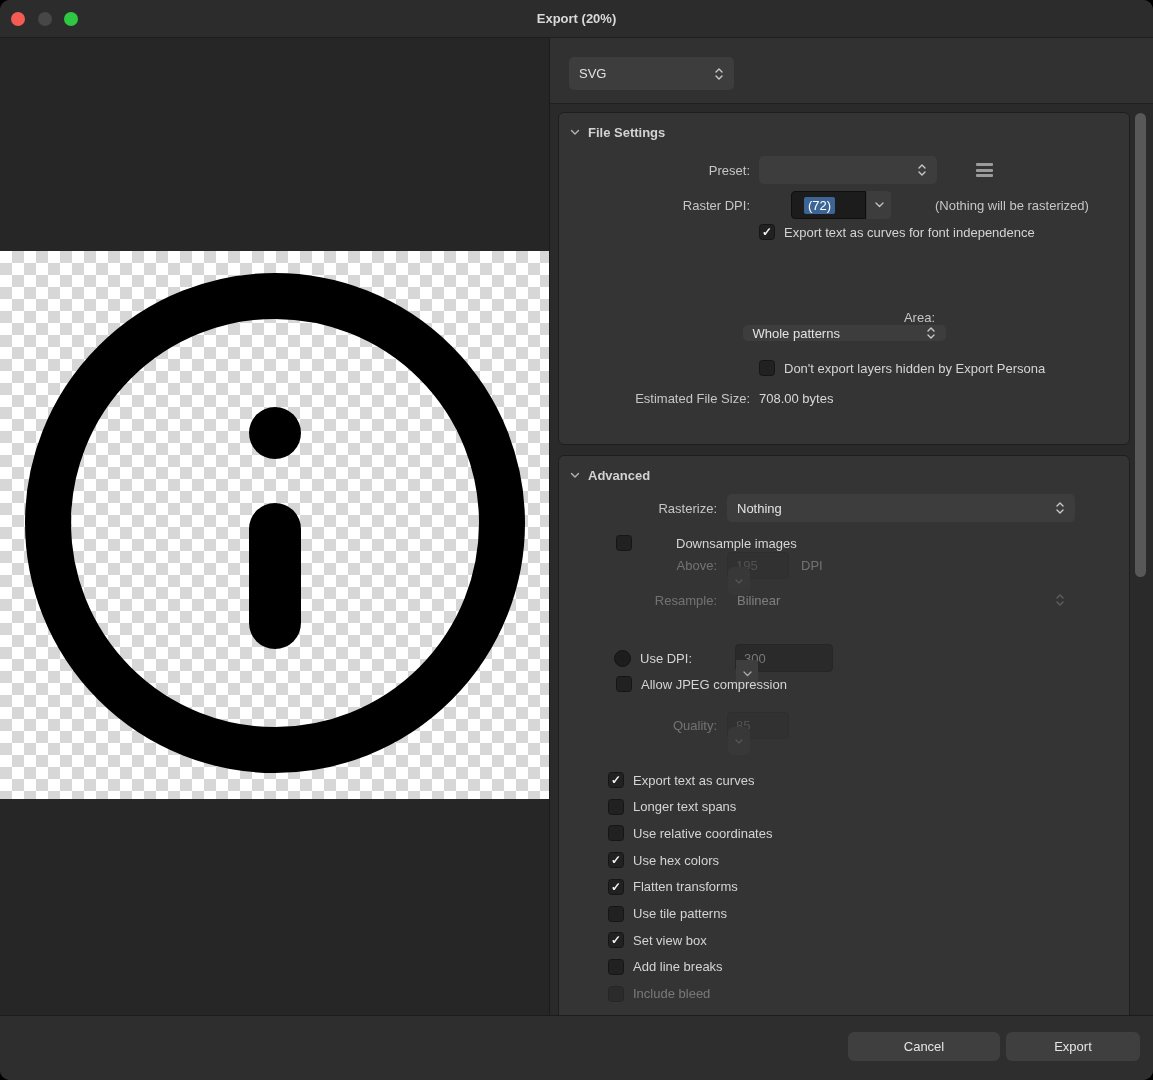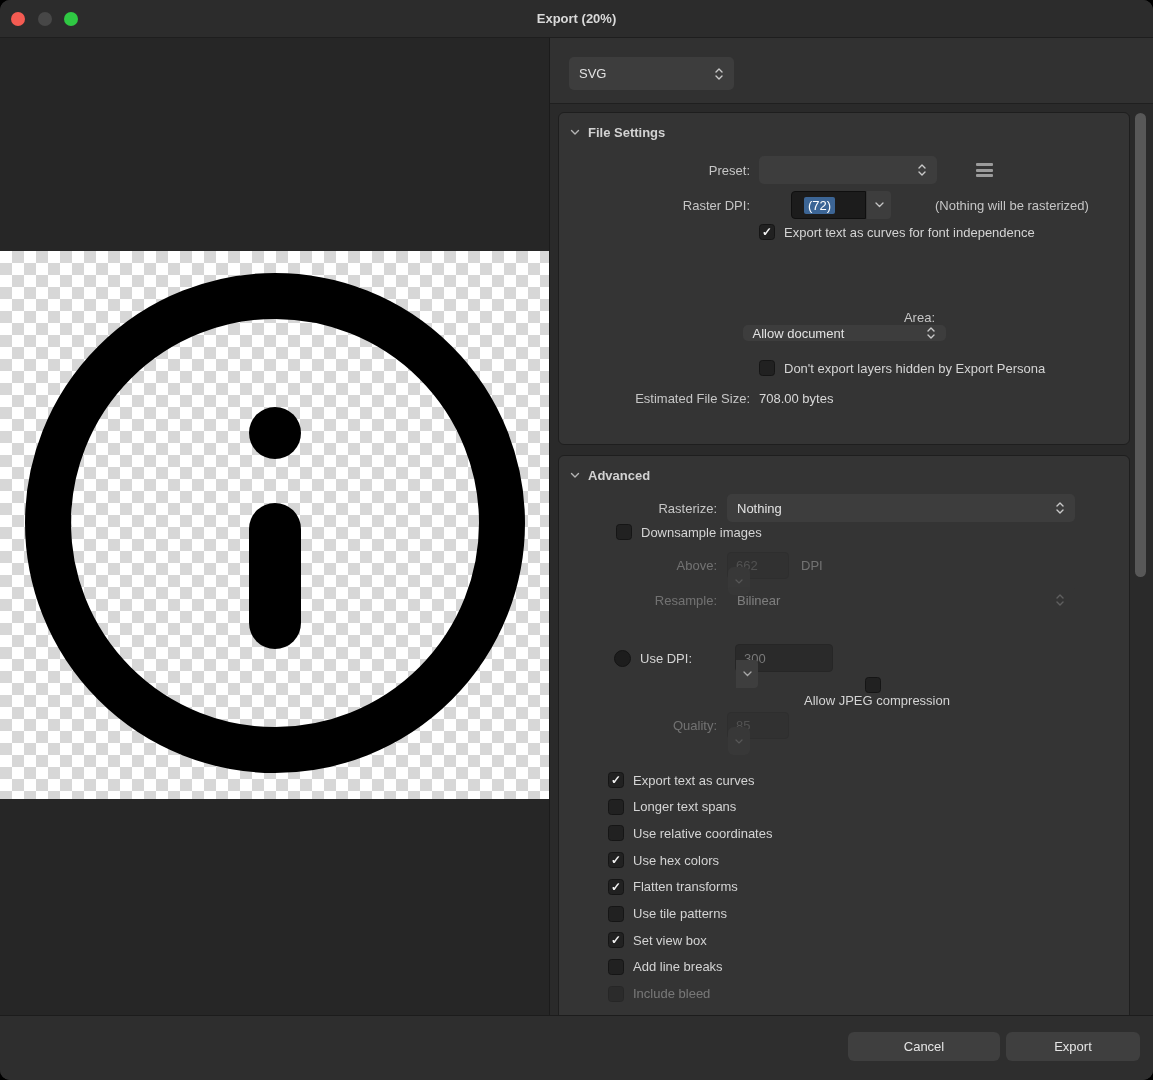--- a/index.html
+++ b/index.html
@@ -175,21 +175,21 @@
       <div class="row" style="top:105px;padding-left:200px;">
         <div class="cb checked">
           <span class="mark">✓</span>
         </div>
         <span class="cb-label">Export text as curves for font independence</span>
       </div>
 
       <div class="row" style="top:197px;flex-direction:column;">
         <span class="lbl gap9">Area:</span>
         <div class="combo" style="width:203px;height:28px;">
-          <span>Allow document</span>
+          <span>Whole patterns</span>
           <span class="updown">
             <svg width="10" height="16" viewBox="0 0 10 16">
                 <path d="M2 6 L5 3 L8 6 M2 10 L5 13 L8 10" stroke="#c9c9c9" stroke-width="1.4" fill="none" stroke-linecap="round" stroke-linejoin="round"></path>
               </svg>
           </span>
         </div>
       </div>
 
       <div class="row" style="top:241px;padding-left:200px;">
         <div class="cb">
@@ -217,31 +217,31 @@
         <div class="combo" style="width:348px;height:28px;">
           <span>Nothing</span>
           <span class="updown">
             <svg width="10" height="16" viewBox="0 0 10 16">
                 <path d="M2 6 L5 3 L8 6 M2 10 L5 13 L8 10" stroke="#c9c9c9" stroke-width="1.4" fill="none" stroke-linecap="round" stroke-linejoin="round"></path>
               </svg>
           </span>
         </div>
       </div>
 
-      <div class="row" style="top:62px;padding-left:57px;">
+      <div class="row" style="top:73px;padding-left:57px;gap:35px;">
         <div class="cb">
           
         </div>
         <span class="cb-label">Downsample images</span>
       </div>
 
       <div class="row disabled" style="top:95px;">
         <span class="lbl2 gap10">Above:</span>
         <div class="mini-combo" style="width:62px;">
-          <span class="txt">662</span>
+          <span class="txt">195</span>
           <span class="btn">
             <svg width="8" height="5" viewBox="0 0 8 5">
                 <path d="M1 1 L4 4 L7 1" stroke="#8a8a8a" stroke-width="1.2" fill="none" stroke-linecap="round"></path>
               </svg>
           </span>
         </div>
         <span class="note">DPI</span>
       </div>
 
       <div class="row disabled" style="top:130px;">
@@ -263,21 +263,21 @@
         <div class="mini-combo litbtn" style="width:98px;height:28px;margin-left:43px;background:#2a2a2a;">
           <span class="txt">300</span>
           <span class="btn">
             <svg width="9" height="6" viewBox="0 0 9 6">
                 <path d="M1 1 L4.5 4.5 L8 1" stroke="#a8a8a8" stroke-width="1.3" fill="none" stroke-linecap="round"></path>
               </svg>
           </span>
         </div>
       </div>
 
-      <div class="row" style="top:221px;padding-left:57px;flex-direction:column;">
+      <div class="row" style="top:214px;padding-left:57px;">
         <div class="cb">
           
         </div>
         <span class="cb-label">Allow JPEG compression</span>
       </div>
 
       <div class="row disabled" style="top:255px;">
         <span class="lbl2 gap10">Quality:</span>
         <div class="mini-combo" style="width:62px;">
           <span class="txt">85</span>

